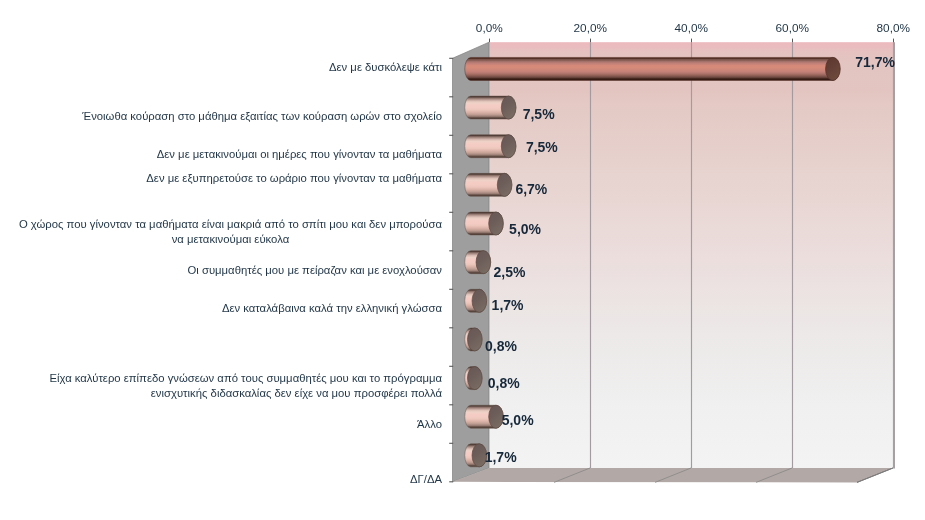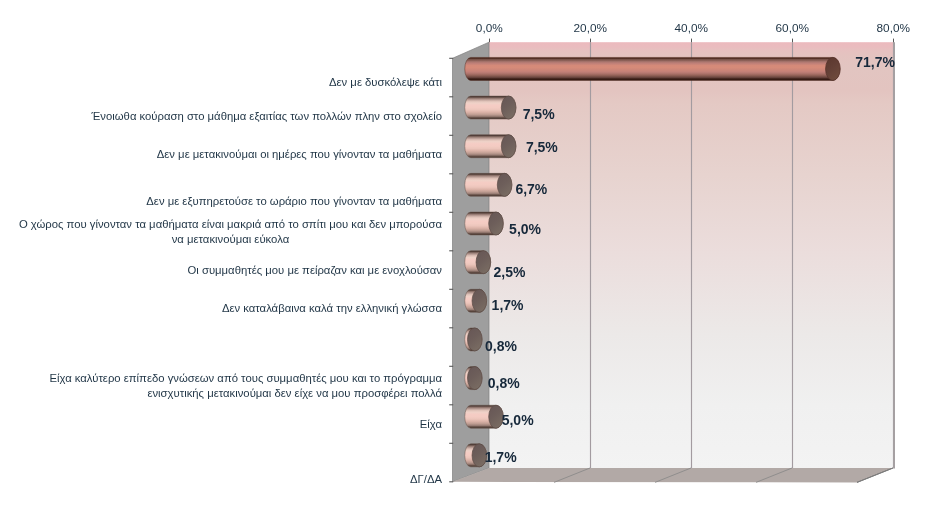--- a/index.html
+++ b/index.html
@@ -192,45 +192,45 @@
         <text x="515.4" y="194.2" class="val-label">6,7%</text>
         <text x="509.1" y="233.6" class="val-label">5,0%</text>
         <text x="493.5" y="276.9" class="val-label">2,5%</text>
         <text x="491.6" y="310.4" class="val-label">1,7%</text>
         <text x="485" y="350.8" class="val-label">0,8%</text>
         <text x="487.8" y="388" class="val-label">0,8%</text>
         <text x="501.7" y="425.3" class="val-label">5,0%</text>
         <text x="484.7" y="461.8" class="val-label">1,7%</text>
       </g>
   </svg>
-<div class="cat-label-box" style="top: 42px;">
+<div class="cat-label-box" style="top: 27px;">
       <div class="cat-label-line">Δεν με δυσκόλεψε κάτι</div>
     </div>
     <div class="cat-label-box" style="top: 76.05px;">
-      <div class="cat-label-line">Ένοιωθα κούραση στο μάθημα εξαιτίας των πολλών πλην στο σχολείο</div>
+      <div class="cat-label-line">Ένοιωθα κούραση στο μάθημα εξαιτίας των κούραση ωρών στο σχολείο</div>
     </div>
     <div class="cat-label-box" style="top: 114.55px;">
       <div class="cat-label-line">Δεν με μετακινούμαι οι ημέρες που γίνονταν τα μαθήματα</div>
     </div>
-    <div class="cat-label-box" style="top: 161px; align-items: flex-end;">
+    <div class="cat-label-box" style="top: 138px; align-items: flex-end;">
       <div class="cat-label-line">Δεν με εξυπηρετούσε το ωράριο που γίνονταν τα μαθήματα</div>
     </div>
     <div class="cat-label-box" style="top: 191.55px;">
       <div class="cat-label-line">Ο χώρος που γίνονταν τα μαθήματα είναι μακριά από το σπίτι μου και δεν μπορούσα</div>
       <div class="cat-label-line">να μετακινούμαι εύκολα</div>
     </div>
     <div class="cat-label-box" style="top: 230.05px;">
       <div class="cat-label-line">Οι συμμαθητές μου με πείραζαν  και με ενοχλούσαν</div>
     </div>
     <div class="cat-label-box" style="top: 268.55px;">
       <div class="cat-label-line">Δεν καταλάβαινα καλά την ελληνική  γλώσσα</div>
     </div>
     <div class="cat-label-box" style="top: 345.55px; align-items: flex-end;">
       <div class="cat-label-line">Είχα καλύτερο επίπεδο γνώσεων  από τους συμμαθητές μου και το πρόγραμμα</div>
-      <div class="cat-label-line">ενισχυτικής  μετακινούμαι δεν είχε να μου προσφέρει πολλά</div>
+      <div class="cat-label-line">ενισχυτικής  διδασκαλίας δεν είχε να μου προσφέρει πολλά</div>
     </div>
     <div class="cat-label-box" style="top: 384.05px;">
-      <div class="cat-label-line">Είχα</div>
+      <div class="cat-label-line">Άλλο</div>
     </div>
     <div class="cat-label-box" style="top: 439px;">
       <div class="cat-label-line">ΔΓ/ΔΑ</div>
     </div>
   </div>
 
 </body></html>

